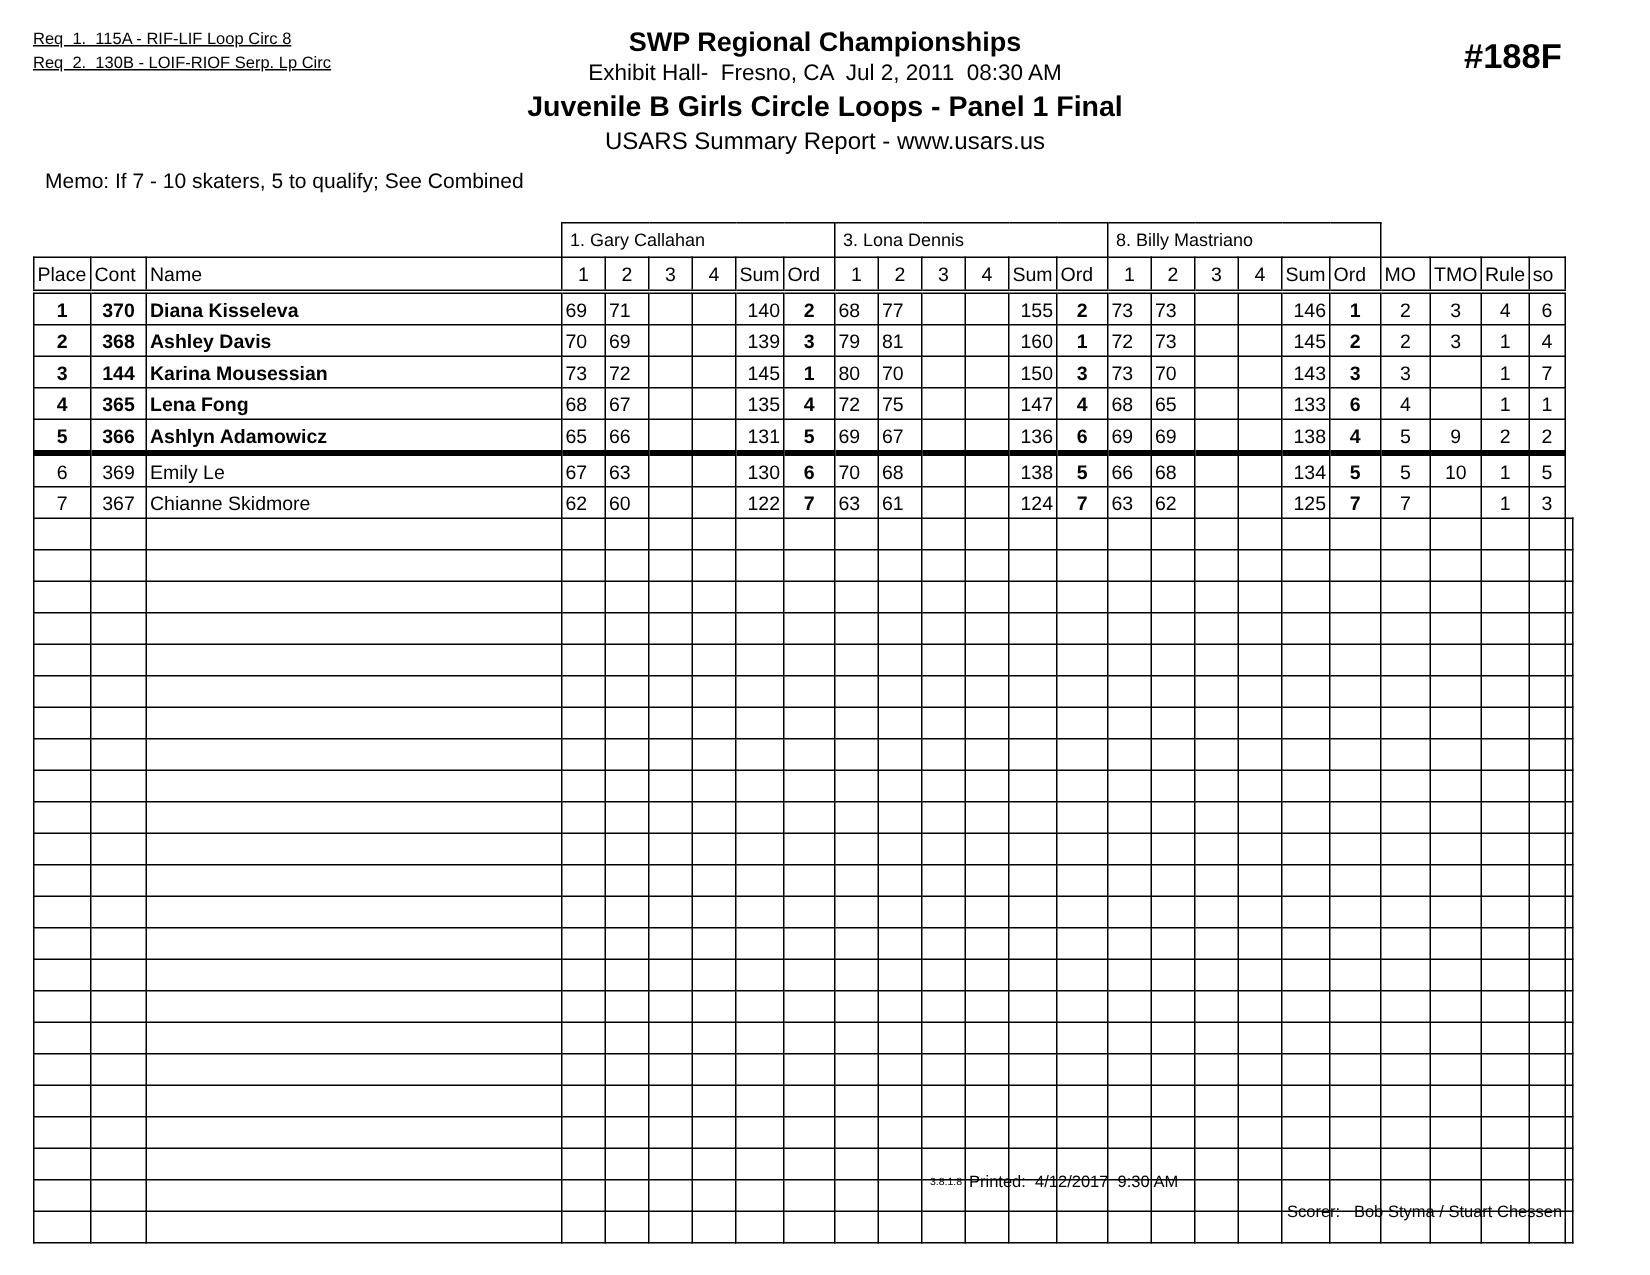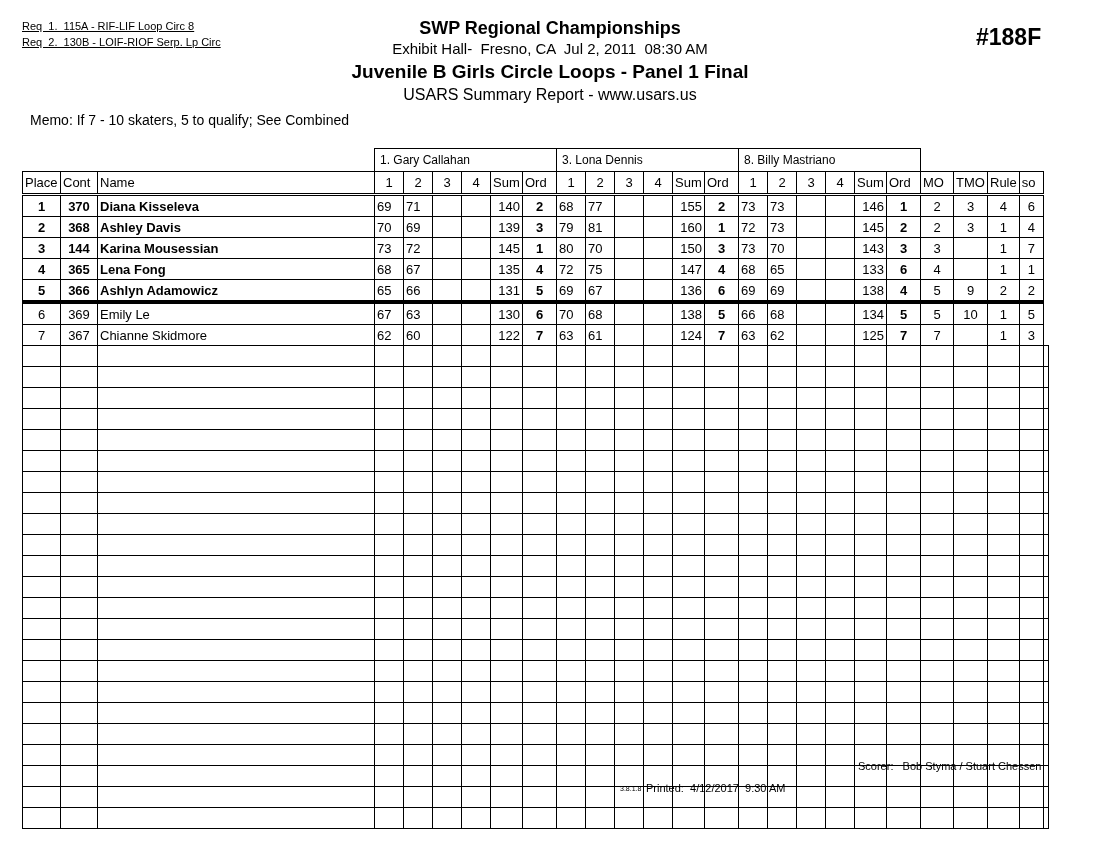--- a/index.html
+++ b/index.html
@@ -27,21 +27,21 @@
   td.ov{font-weight:bold;}
   tr.cut td{border-bottom:4px solid #000;}
   tr.b td.emph{font-weight:bold;}
   td.c{text-align:center;}
   td.l{text-align:left;padding-left:5px;}
   td.sc{text-align:left;padding-left:3px;}
   td.sum{text-align:right;padding-right:2px;}
 
   .version{position:absolute;left:620px;top:785px;font-size:7px;}
   .printed{position:absolute;left:646px;top:782px;font-size:11px;}
-  .scorer{position:absolute;left:858px;top:760px;font-size:11px;}
+  .scorer{position:absolute;left:858px;top:802px;font-size:11px;}
 </style>
 </head>
 <body>
 
 <div class="page">
 
   <div class="req">
     <div class="pre">Req  1.  115A - RIF-LIF Loop Circ 8</div>
     <div class="pre">Req  2.  130B - LOIF-RIOF Serp. Lp Circ</div>
   </div>

